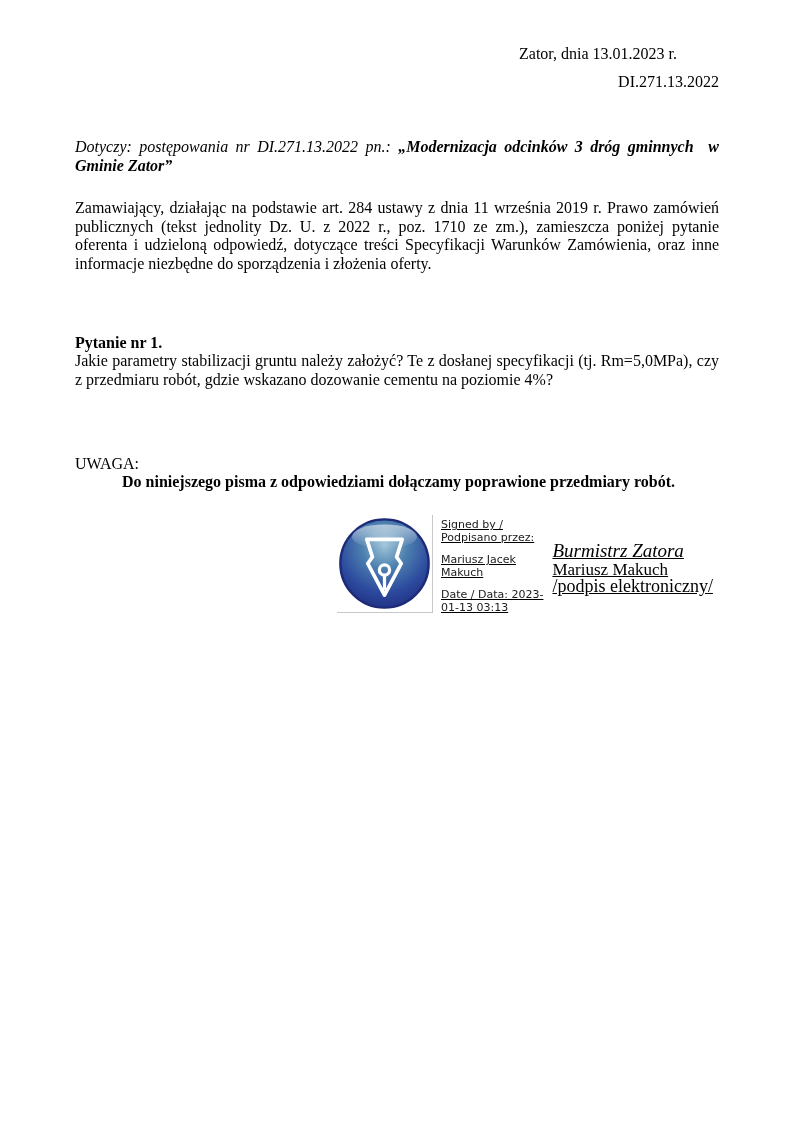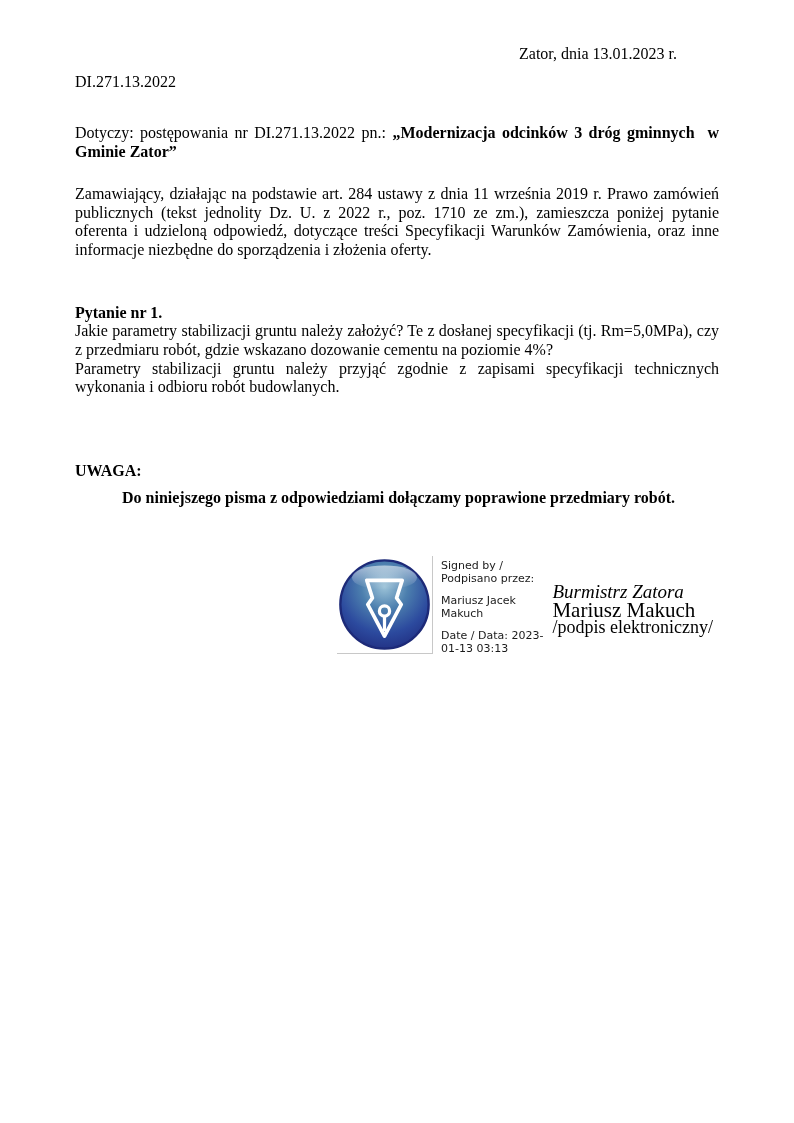--- a/index.html
+++ b/index.html
@@ -10,71 +10,70 @@
     margin: 0 auto;
     background: #ffffff;
     box-sizing: border-box;
     padding: 45px 75px 0 75px;
     font-family: "Liberation Serif", serif;
     font-size: 16px;
     line-height: 18.7px;
     color: #000000;
   }
   .date-line { text-align: right; padding-right: 42px; }
-  .ref-number { margin-top: 9px; }
-  .subject { margin-top: 33px; text-align: justify; }
+  .ref-number { margin-top: 9px; text-align: right; }
+  .subject { margin-top: 47px; text-align: justify; font-style: italic; }
   .bold { font-weight: bold; }
   .intro { margin-top: 23px; text-align: justify; }
-  .qa { margin-top: 44px; }
+  .qa { margin-top: 60px; }
   .qa-label { font-weight: bold; }
   .qa-text { text-align: justify; }
   .note { margin-top: 65px; }
-  .note-label { font-weight: bold; }
-  .note-text { font-weight: bold; padding-left: 47px; margin-top: 8px; }
-  .signature-row { margin-top: 48px; margin-left: 262px; display: flex; align-items: flex-start; }
+  .note-label { font-weight: normal; }
+  .note-text { font-weight: bold; padding-left: 47px; }
+  .signature-row { margin-top: 23px; margin-left: 262px; display: flex; align-items: flex-start; text-decoration: underline; }
   .stamp {
     width: 95px; height: 97px; flex-shrink: 0;
     background: #ffffff;
     border-right: 1px solid #c8c8c8;
     border-bottom: 1px solid #c8c8c8;
     display: flex; align-items: center; justify-content: center;
   }
   .sig-sans {
     font-family: "DejaVu Sans", sans-serif;
     font-size: 11px;
     line-height: 13px;
     margin-left: 8px;
     padding-top: 3px;
     flex-shrink: 0;
     color: #1a1a1a;
   }
   .sig-sans .group { white-space: pre-line; }
   .sig-sans .group + .group { margin-top: 9px; }
   .sig-serif { margin-left: 9px; padding-top: 26px; }
   .sig-title { font-style: italic; font-size: 19px; line-height: 19px; }
-  .sig-name { font-size: 21px; line-height: 19px; }
+  .sig-name { font-size: 17px; line-height: 19px; }
   .sig-note { font-size: 18px; line-height: 14px; }
 </style>
 </head>
 <body>
 
 <div class="page">
 
   <div class="date-line">Zator, dnia 13.01.2023 r.</div>
 
   <div class="ref-number">DI.271.13.2022</div>
 
   <div class="subject"><span>Dotyczy: postępowania nr DI.271.13.2022 pn.: </span><span class="bold">„Modernizacja odcinków 3 dróg gminnych &nbsp;w Gminie Zator”</span></div>
 
   <div class="intro">Zamawiający, działając na podstawie art. 284 ustawy z dnia 11 września 2019 r. Prawo zamówień publicznych (tekst jednolity Dz. U. z 2022 r., poz. 1710 ze zm.), zamieszcza poniżej pytanie oferenta i&nbsp;udzieloną odpowiedź, dotyczące treści Specyfikacji Warunków Zamówienia, oraz inne informacje niezbędne do sporządzenia i złożenia oferty.</div>
 
   <div class="qa">
     <div class="qa-label">Pytanie nr 1.</div>
     <div class="qa-text">Jakie parametry stabilizacji gruntu należy założyć? Te z dosłanej specyfikacji (tj. Rm=5,0MPa), czy z przedmiaru robót, gdzie wskazano dozowanie cementu na poziomie 4%?</div>
-    <div class="qa-text">Parametry stabilizacji gruntu należy przyjąć zgodnie z zapisami specyfikacji technicznych wykonania i odbioru robót budowlanych.</div>
   </div>
 
   <div class="note">
     <div class="note-label">UWAGA:</div>
     <div class="note-text">Do niniejszego pisma z odpowiedziami dołączamy poprawione przedmiary robót.</div>
   </div>
 
   <div class="signature-row">
 
     <div class="stamp">

